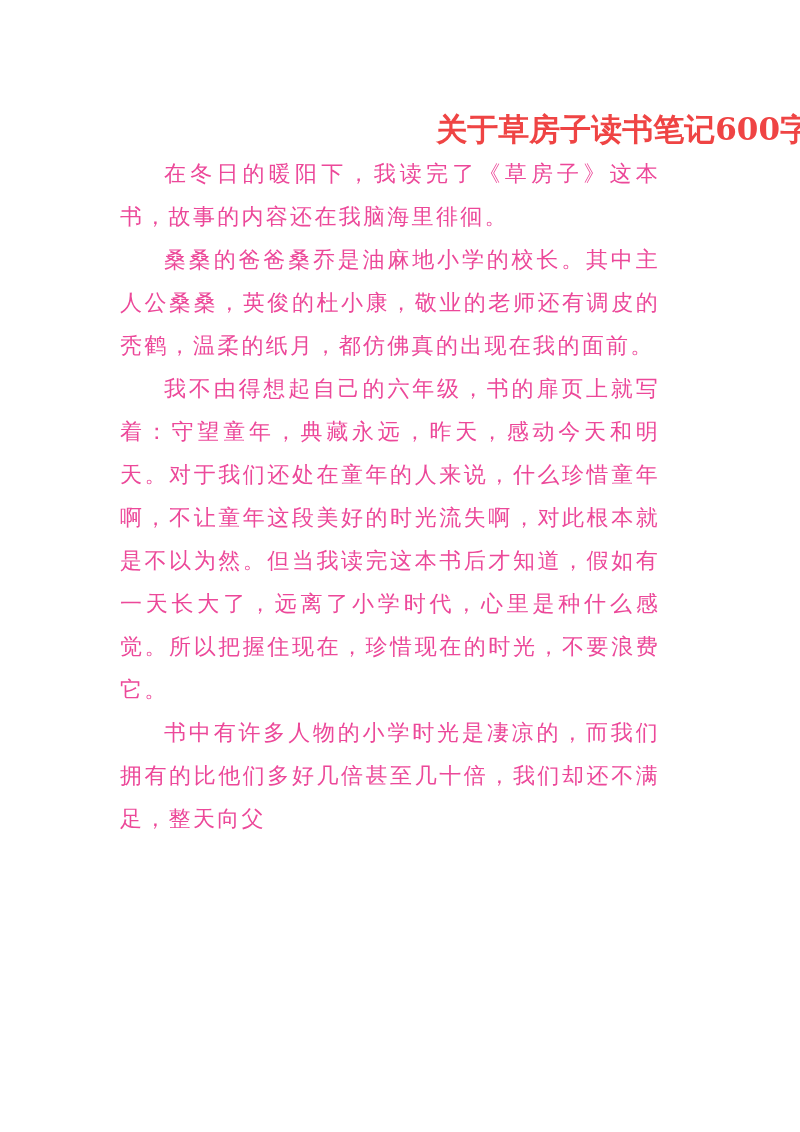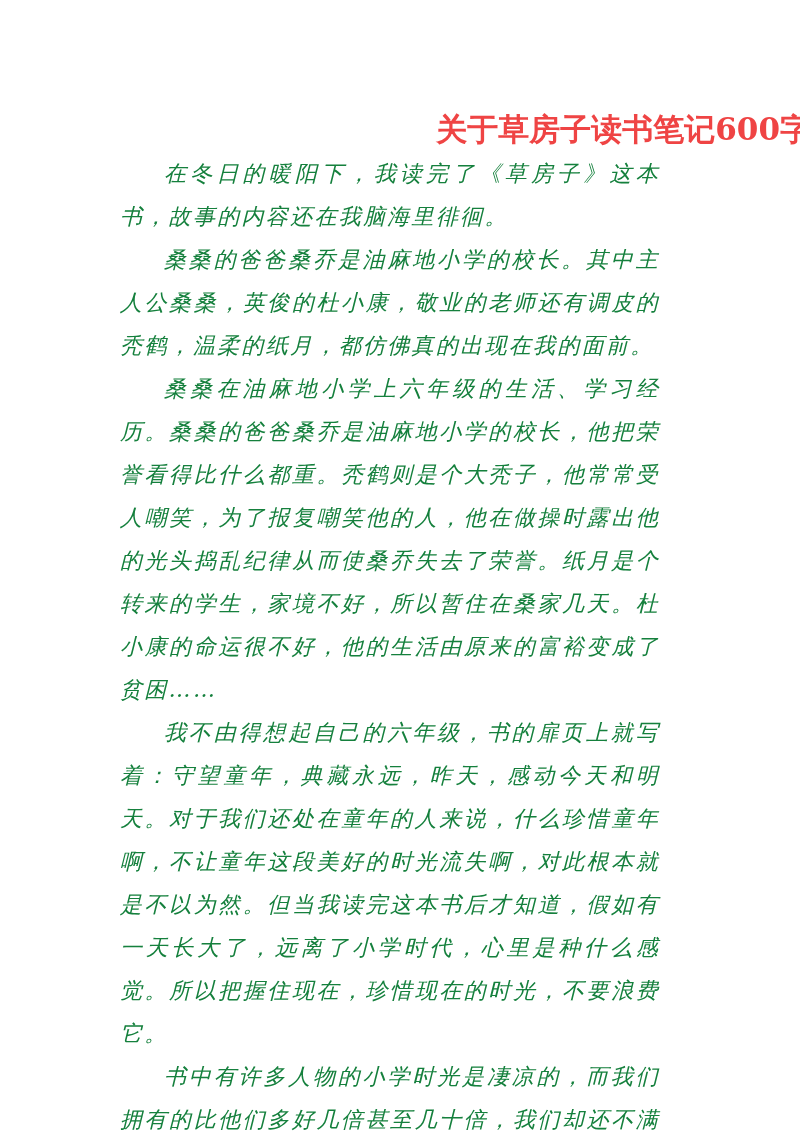--- a/index.html
+++ b/index.html
@@ -43,31 +43,29 @@
       top: 152px;
       width: 540px;
     }
     .para {
       margin: 0;
       font-size: 22px;
       line-height: 43px;
       text-indent: 44px;
       text-align: justify;
       letter-spacing: 2.3px;
-      color: #15803d;
+      color: #ec4899;
       word-break: break-all;
-      font-style: italic;
     }
   </style>
 </head>
 <body>
 
 <div class="page">
   <h1 class="title">关于草房子读书笔记600字</h1>
 
   <div class="body-text">
     <p class="para">在冬日的暖阳下，我读完了《草房子》这本书，故事的内容还在我脑海里徘徊。</p>
     <p class="para">桑桑的爸爸桑乔是油麻地小学的校长。其中主人公桑桑，英俊的杜小康，敬业的老师还有调皮的秃鹤，温柔的纸月，都仿佛真的出现在我的面前。</p>
-    <p class="para">桑桑在油麻地小学上六年级的生活、学习经历。桑桑的爸爸桑乔是油麻地小学的校长，他把荣誉看得比什么都重。秃鹤则是个大秃子，他常常受人嘲笑，为了报复嘲笑他的人，他在做操时露出他的光头捣乱纪律从而使桑乔失去了荣誉。纸月是个转来的学生，家境不好，所以暂住在桑家几天。杜小康的命运很不好，他的生活由原来的富裕变成了贫困……</p>
     <p class="para">我不由得想起自己的六年级，书的扉页上就写着：守望童年，典藏永远，昨天，感动今天和明天。对于我们还处在童年的人来说，什么珍惜童年啊，不让童年这段美好的时光流失啊，对此根本就是不以为然。但当我读完这本书后才知道，假如有一天长大了，远离了小学时代，心里是种什么感觉。所以把握住现在，珍惜现在的时光，不要浪费它。</p>
     <p class="para">书中有许多人物的小学时光是凄凉的，而我们拥有的比他们多好几倍甚至几十倍，我们却还不满足，整天向父</p>
   </div>
 </div>
 
 </body></html>

